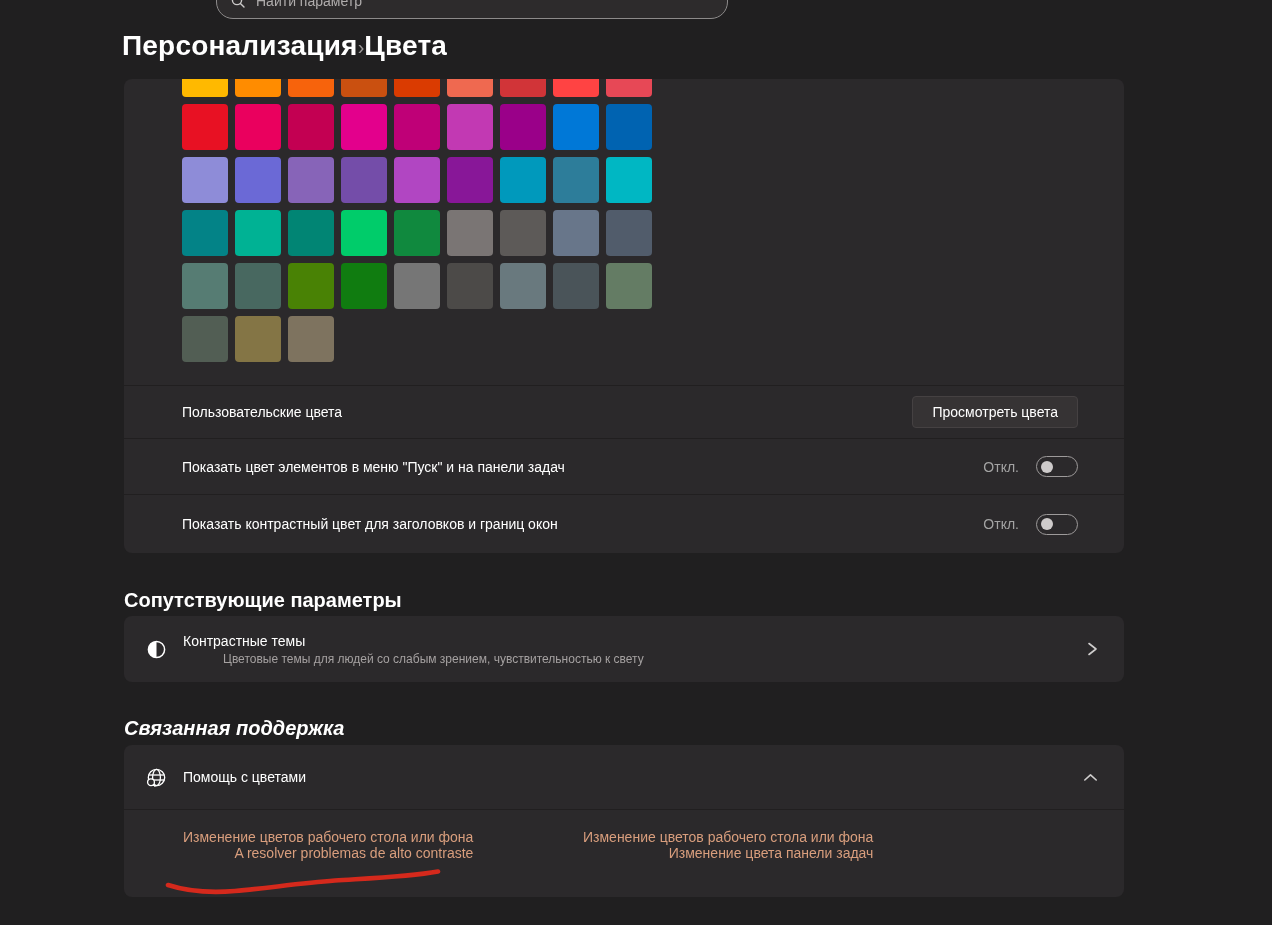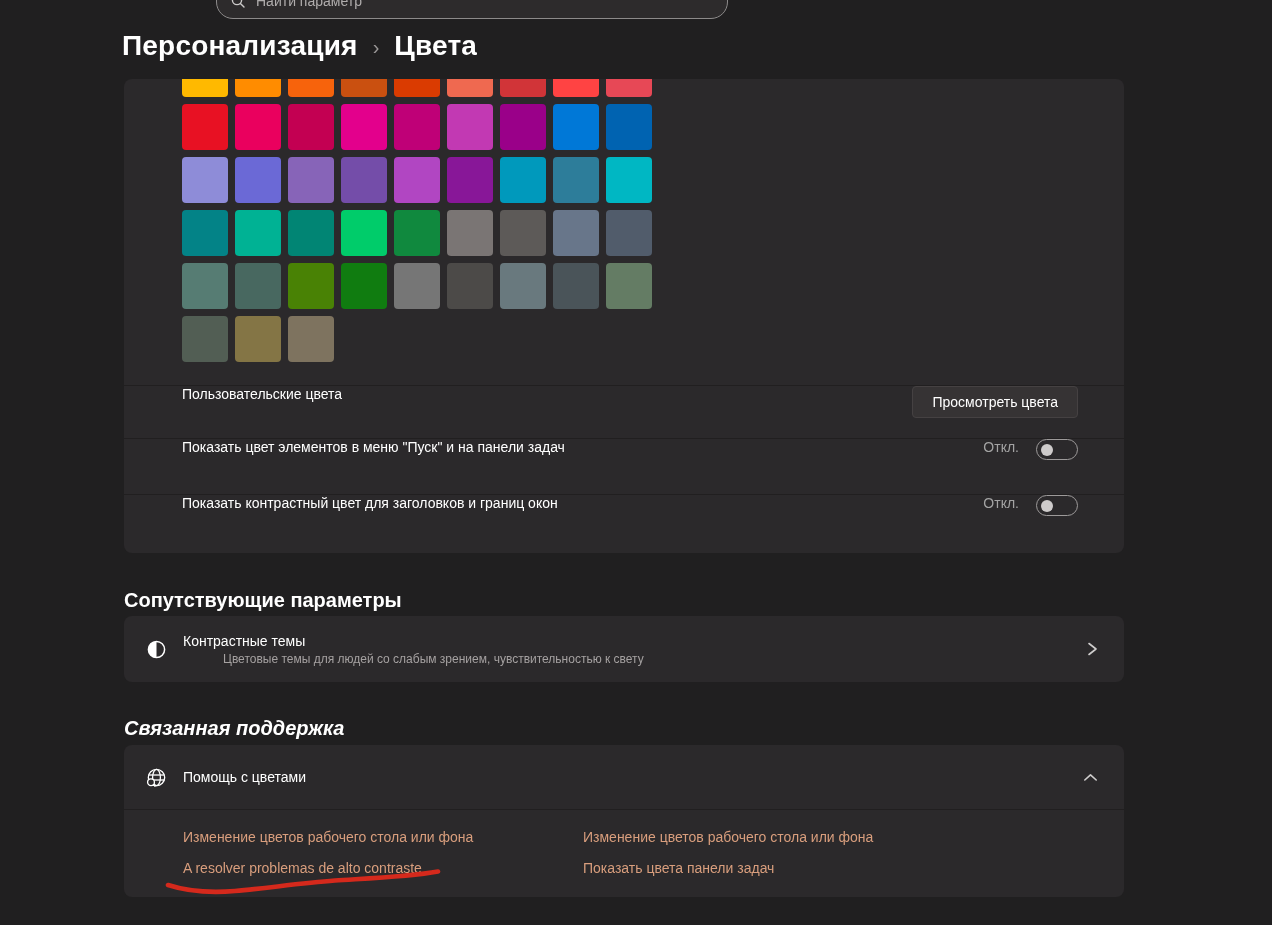--- a/index.html
+++ b/index.html
@@ -14,37 +14,37 @@
     left:216px;top:-17px;width:510px;height:34px;
     background:#2d2b2c;border:1px solid #8c8a8a;border-radius:17px;
     position:absolute;z-index:3;
   }
   .search-icon{position:absolute;left:14px;top:10px;}
   .search-ph{
     position:absolute;left:39px;top:9px;font-size:14px;color:#b0adad;white-space:nowrap;
   }
   
   .breadcrumb{
-    left:122px;top:30px;position:absolute;display:flex;align-items:center;gap:15px;z-index:2;
+    left:122px;top:30px;position:absolute;display:flex;align-items:center;z-index:2;
   }
   .bc-parent,.bc-current{font-size:28px;font-weight:600;color:#ffffff;letter-spacing:.2px;}
   .bc-sep{font-size:20px;color:#9c9999;padding-top:2px;}
   
   .card{
     position:absolute;left:124px;width:1000px;background:#2b292b;border-radius:8px;
   }
   .card-main{top:79px;height:474px;overflow:hidden;}
   .palette{
     position:absolute;left:58px;top:-28px;
     display:grid;grid-template-columns:repeat(9,46px);gap:7px;
   }
   .swatch{width:46px;height:46px;border-radius:4px;}
   .rows-block{position:absolute;left:0;right:0;top:306px;bottom:0;display:flex;flex-direction:column;}
   .settings-row{
-    border-top:1px solid #211f20;display:flex;
+    border-top:1px solid #211f20;display:flex;align-items:center;
     padding-left:58px;padding-right:46px;
   }
   .row-custom{height:52px;}
   .row-toggle1{height:55px;}
   .row-toggle2{height:58px;}
   .row-label{font-size:14px;color:#ffffff;}
   .spacer{flex:1;}
   .btn{
     background:#363334;border:1px solid #454142;border-radius:4px;
     color:#ffffff;font-size:14px;font-family:inherit;
@@ -69,21 +69,21 @@
   .card-contrast{top:616px;height:66px;display:flex;align-items:center;padding-left:22px;box-sizing:border-box;cursor:pointer;}
   .lead-icon{width:21px;height:21px;flex:0 0 21px;}
   .row-texts{margin-left:16px;display:flex;flex-direction:column;}
   .row-title{font-size:14px;color:#ffffff;}
   .row-sub{font-size:12px;color:#a5a1a1;margin-top:3px;margin-left:40px;}
   .chev-pad{padding-right:26px;display:flex;align-items:center;}
   
   .card-support{top:745px;height:152px;}
   .help-row{height:64px;display:flex;align-items:center;padding-left:22px;cursor:pointer;}
   .links-area{position:relative;border-top:1px solid #211f20;height:87px;}
-  .links-col{position:absolute;top:19px;display:flex;flex-direction:column;gap:15px;}
+  .links-col{position:absolute;top:19px;display:flex;flex-direction:column;text-align:right;}
   .links-col1{left:59px;}
   .links-col2{left:459px;}
   .link{font-size:14px;color:var(--link-color,#d99e7d);text-decoration:none;cursor:pointer;white-space:nowrap;}
   
   .annotation{position:absolute;left:160px;top:866px;z-index:5;pointer-events:none;}
 </style>
 </head>
 <body>
 
 <div class="search-box">
@@ -226,20 +226,20 @@
       </svg>
     </span>
   </div>
   <div class="links-area">
     <div class="links-col links-col1">
         <a class="link">Изменение цветов рабочего стола или фона</a>
         <a class="link">A resolver problemas de alto contraste</a>
       </div>
     <div class="links-col links-col2">
         <a class="link">Изменение цветов рабочего стола или фона</a>
-        <a class="link">Показать цвета панели задач</a>
+        <a class="link">Изменение цвета панели задач</a>
       </div>
   </div>
 </div>
 
 <svg class="annotation" width="286" height="34" viewBox="0 0 286 34">
   <path d="M 8 19 C 25 24.5, 45 27.5, 75 25 C 105 22.5, 140 17, 175 14.5 C 205 12.5, 248 11, 278 5.5" fill="none" stroke="var(--annotation-color,#d5291c)" stroke-width="4.6" stroke-linecap="round"></path>
 </svg>
 
 </body></html>

